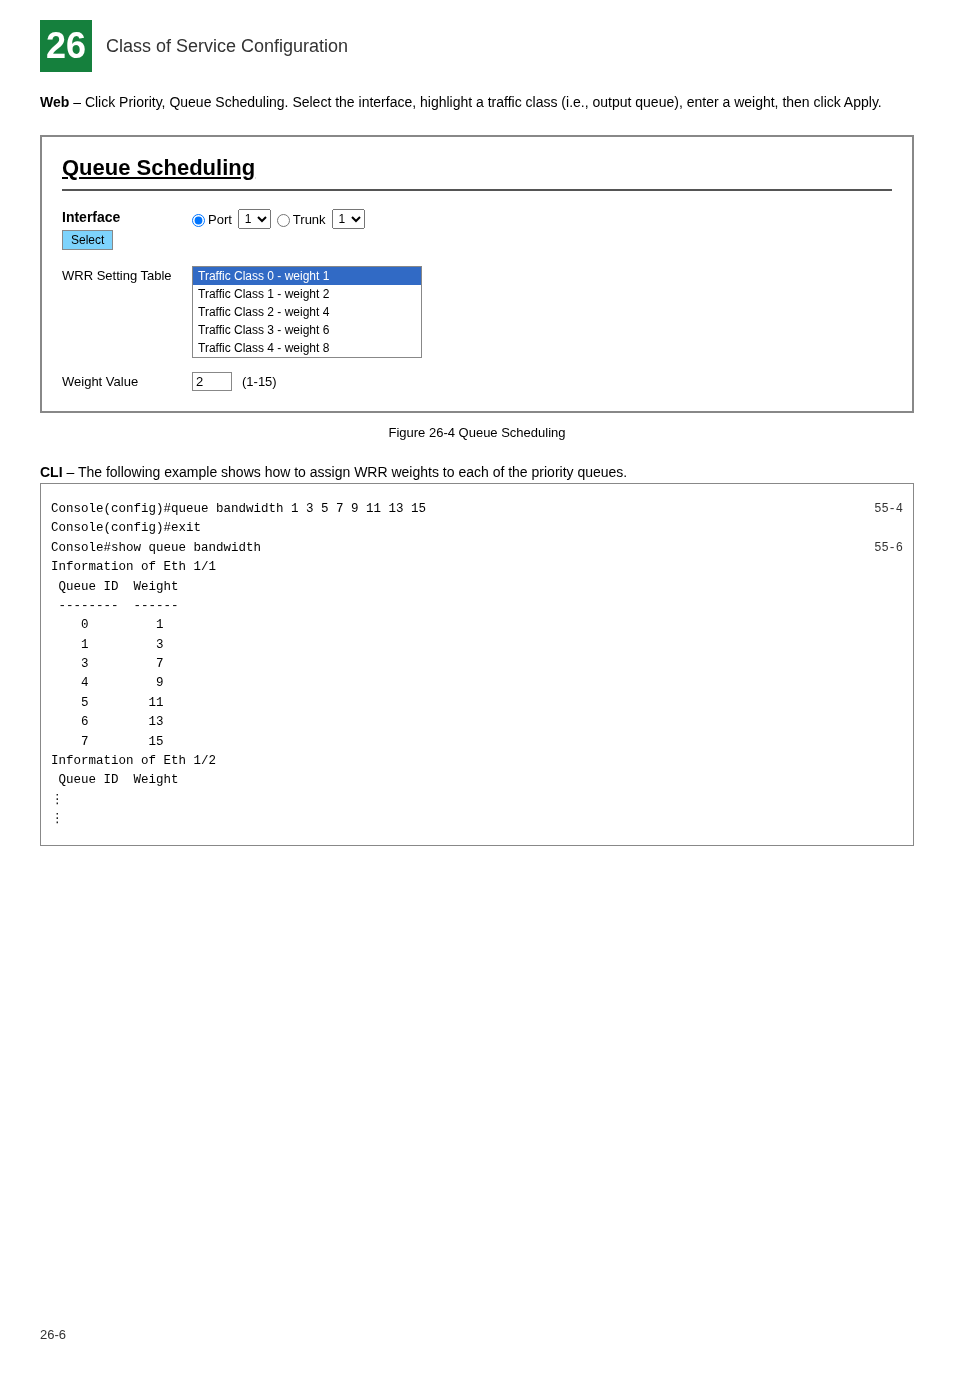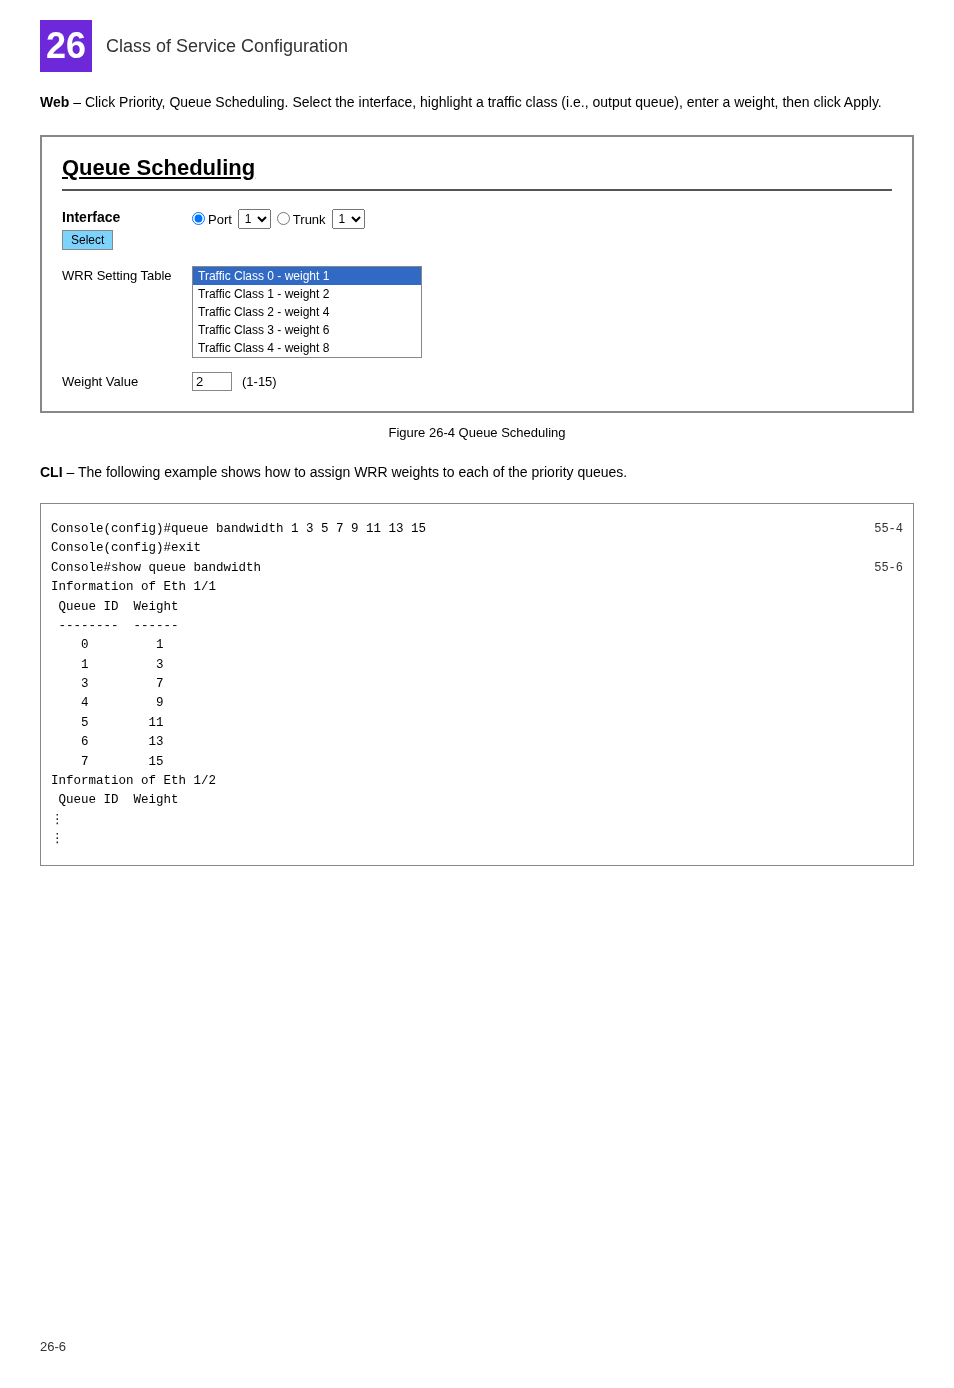--- a/index.html
+++ b/index.html
@@ -15,21 +15,21 @@
 
     
     .page-header {
       display: flex;
       align-items: center;
       margin-bottom: 20px;
     }
     .chapter-icon {
       width: 52px;
       height: 52px;
-      background: #6d28d9;
+      background: #15803d;
       color: #fff;
       font-size: 28px;
       font-weight: bold;
       display: flex;
       align-items: center;
       justify-content: center;
       margin-right: 14px;
       flex-shrink: 0;
     }
     .chapter-number {
@@ -91,21 +91,21 @@
       cursor: pointer;
     }
     .interface-controls {
       display: flex;
       align-items: center;
       gap: 6px;
       flex-wrap: nowrap;
     }
     .radio-label {
       display: flex;
-      align-items: flex-start;
+      align-items: flex-end;
       gap: 3px;
       font-size: 13px;
     }
     .radio-label input[type="radio"] {
       margin: 0;
     }
     .port-select {
       font-size: 12px;
       padding: 1px 2px;
     }
@@ -168,21 +168,21 @@
       text-align: center;
       font-size: 13px;
       margin-bottom: 22px;
       color: #000;
     }
 
     
     .cli-text {
       font-size: 14px;
       line-height: 1.5;
-      margin-bottom: 20px;
+      margin-bottom: 0;
     }
     .cli-text strong {
       font-weight: bold;
     }
 
     
     .code-block {
       border: 1px solid #888;
       background: #fff;
       padding: 16px 10px;
@@ -202,21 +202,21 @@
     .code-ref {
       white-space: nowrap;
       font-size: 12px;
       color: #333;
       padding-left: 30px;
     }
 
     
     .page-footer {
       position: absolute;
-      bottom: 34px;
+      bottom: 46px;
       left: 40px;
       font-size: 13px;
       color: #333;
     }
   </style>
 </head>
 <body>
 
 <div class="page-header">
   <div class="chapter-icon">

